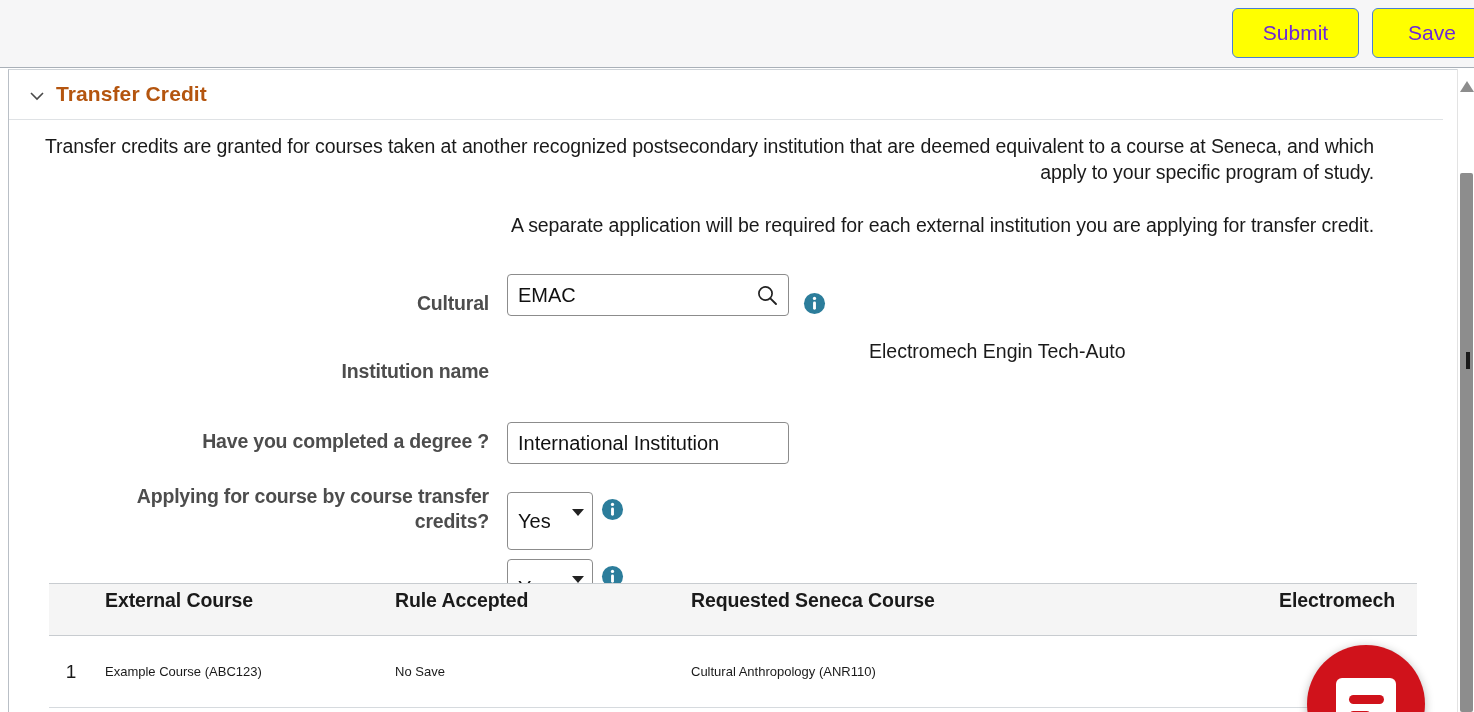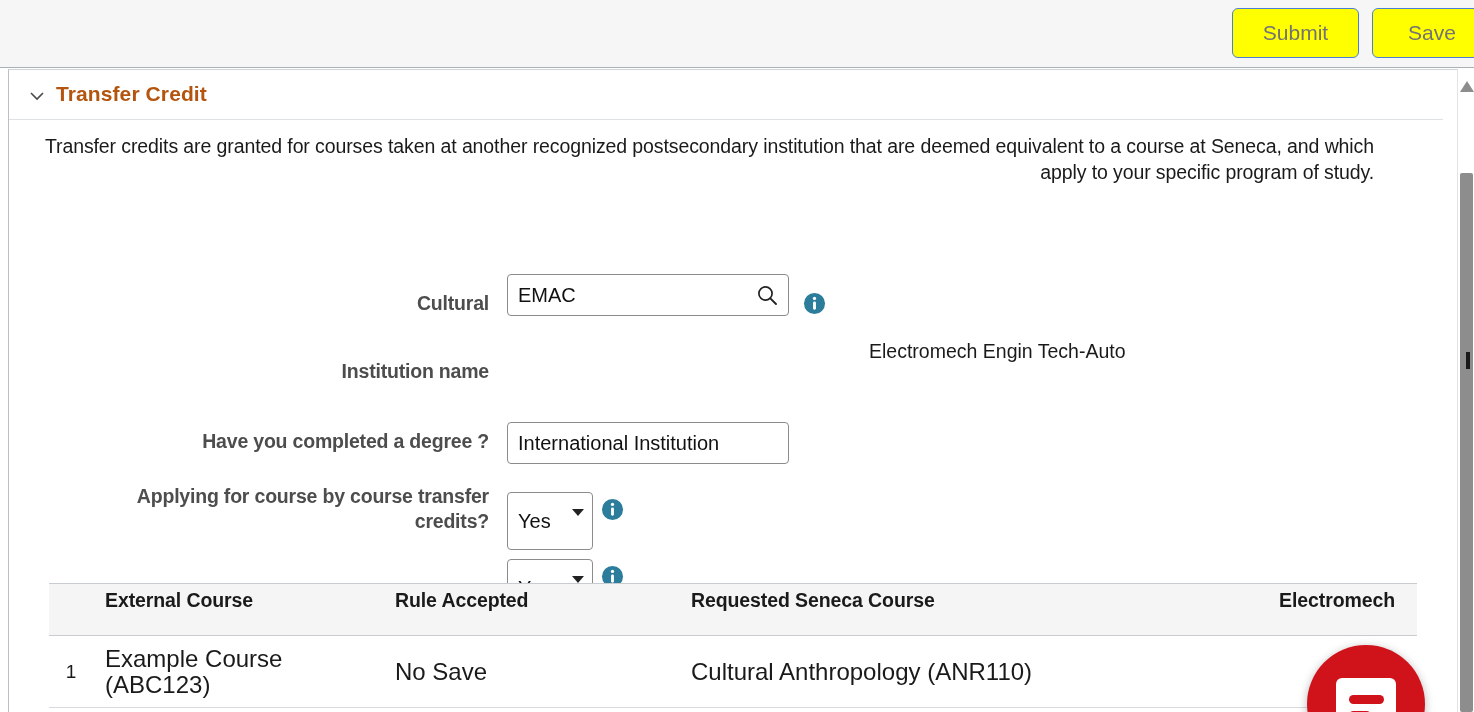--- a/index.html
+++ b/index.html
@@ -19,21 +19,21 @@
     background: #f6f6f7;
     border-bottom: 1px solid #a9b0b8;
   }
   .tb-btn {
     position: absolute;
     top: 8px;
     height: 50px;
     background: #ffff00;
     border: 1px solid #4a7fd4;
     border-radius: 6px;
-    color: #737373;
+    color: #6d28d9;
     font-size: 21px;
     font-family: "Liberation Sans", sans-serif;
     cursor: pointer;
     padding: 0 18px;
     line-height: 48px;
     text-align: center;
     white-space: nowrap;
   }
   #btn-submit { left: 1232px; width: 127px; }
   #btn-save   { left: 1372px; width: 120px; }
@@ -201,21 +201,21 @@
     color: #1a1a1a;
     text-align: left;
     padding: 0 0 18px 12px;
     letter-spacing: -0.1px;
     white-space: nowrap;
   }
   #course-table thead th.th-num { width: 44px; padding: 0; }
   #course-table tbody td {
     border-bottom: 1px solid #d6dade;
     height: 72px;
-    font-size: 24px;
+    font-size: 13px;
     color: #1a1a1a;
     padding: 0 0 0 12px;
     vertical-align: middle;
     line-height: 26px;
   }
   #course-table tbody td.td-num {
     width: 44px;
     padding: 0;
     text-align: center;
     font-size: 19px;
@@ -310,20 +310,21 @@
   <div id="group-header">
     <span id="collapse-chevron">
       <svg width="20" height="20" viewBox="0 0 20 20">
         <path d="M4 7 L10 13 L16 7" fill="none" stroke="#4a4a4a" stroke-width="1.6"></path>
       </svg>
     </span>
     <div id="group-title">Transfer Credit</div>
   </div>
 
   <div id="para1" class="para">Transfer credits are granted for courses taken at another recognized postsecondary institution that are deemed equivalent to a course at Seneca, and which apply to your specific program of study.</div>
+  <div id="para2" class="para">A separate application will be required for each external institution you are applying for transfer credit.</div>
 
   <div id="program-label" class="field-label">Cultural</div>
   <div id="program-input-wrap">
     <input id="program-input" class="txt-input" type="text" value="EMAC" style="">
     <span id="program-search-icon">
       <svg width="24" height="24" viewBox="0 0 24 24">
         <circle cx="10.5" cy="10.5" r="6.6" fill="none" stroke="#222" stroke-width="1.7"></circle>
         <line x1="15.3" y1="15.3" x2="21" y2="21" stroke="#222" stroke-width="1.9" stroke-linecap="round"></line>
       </svg>
     </span>

